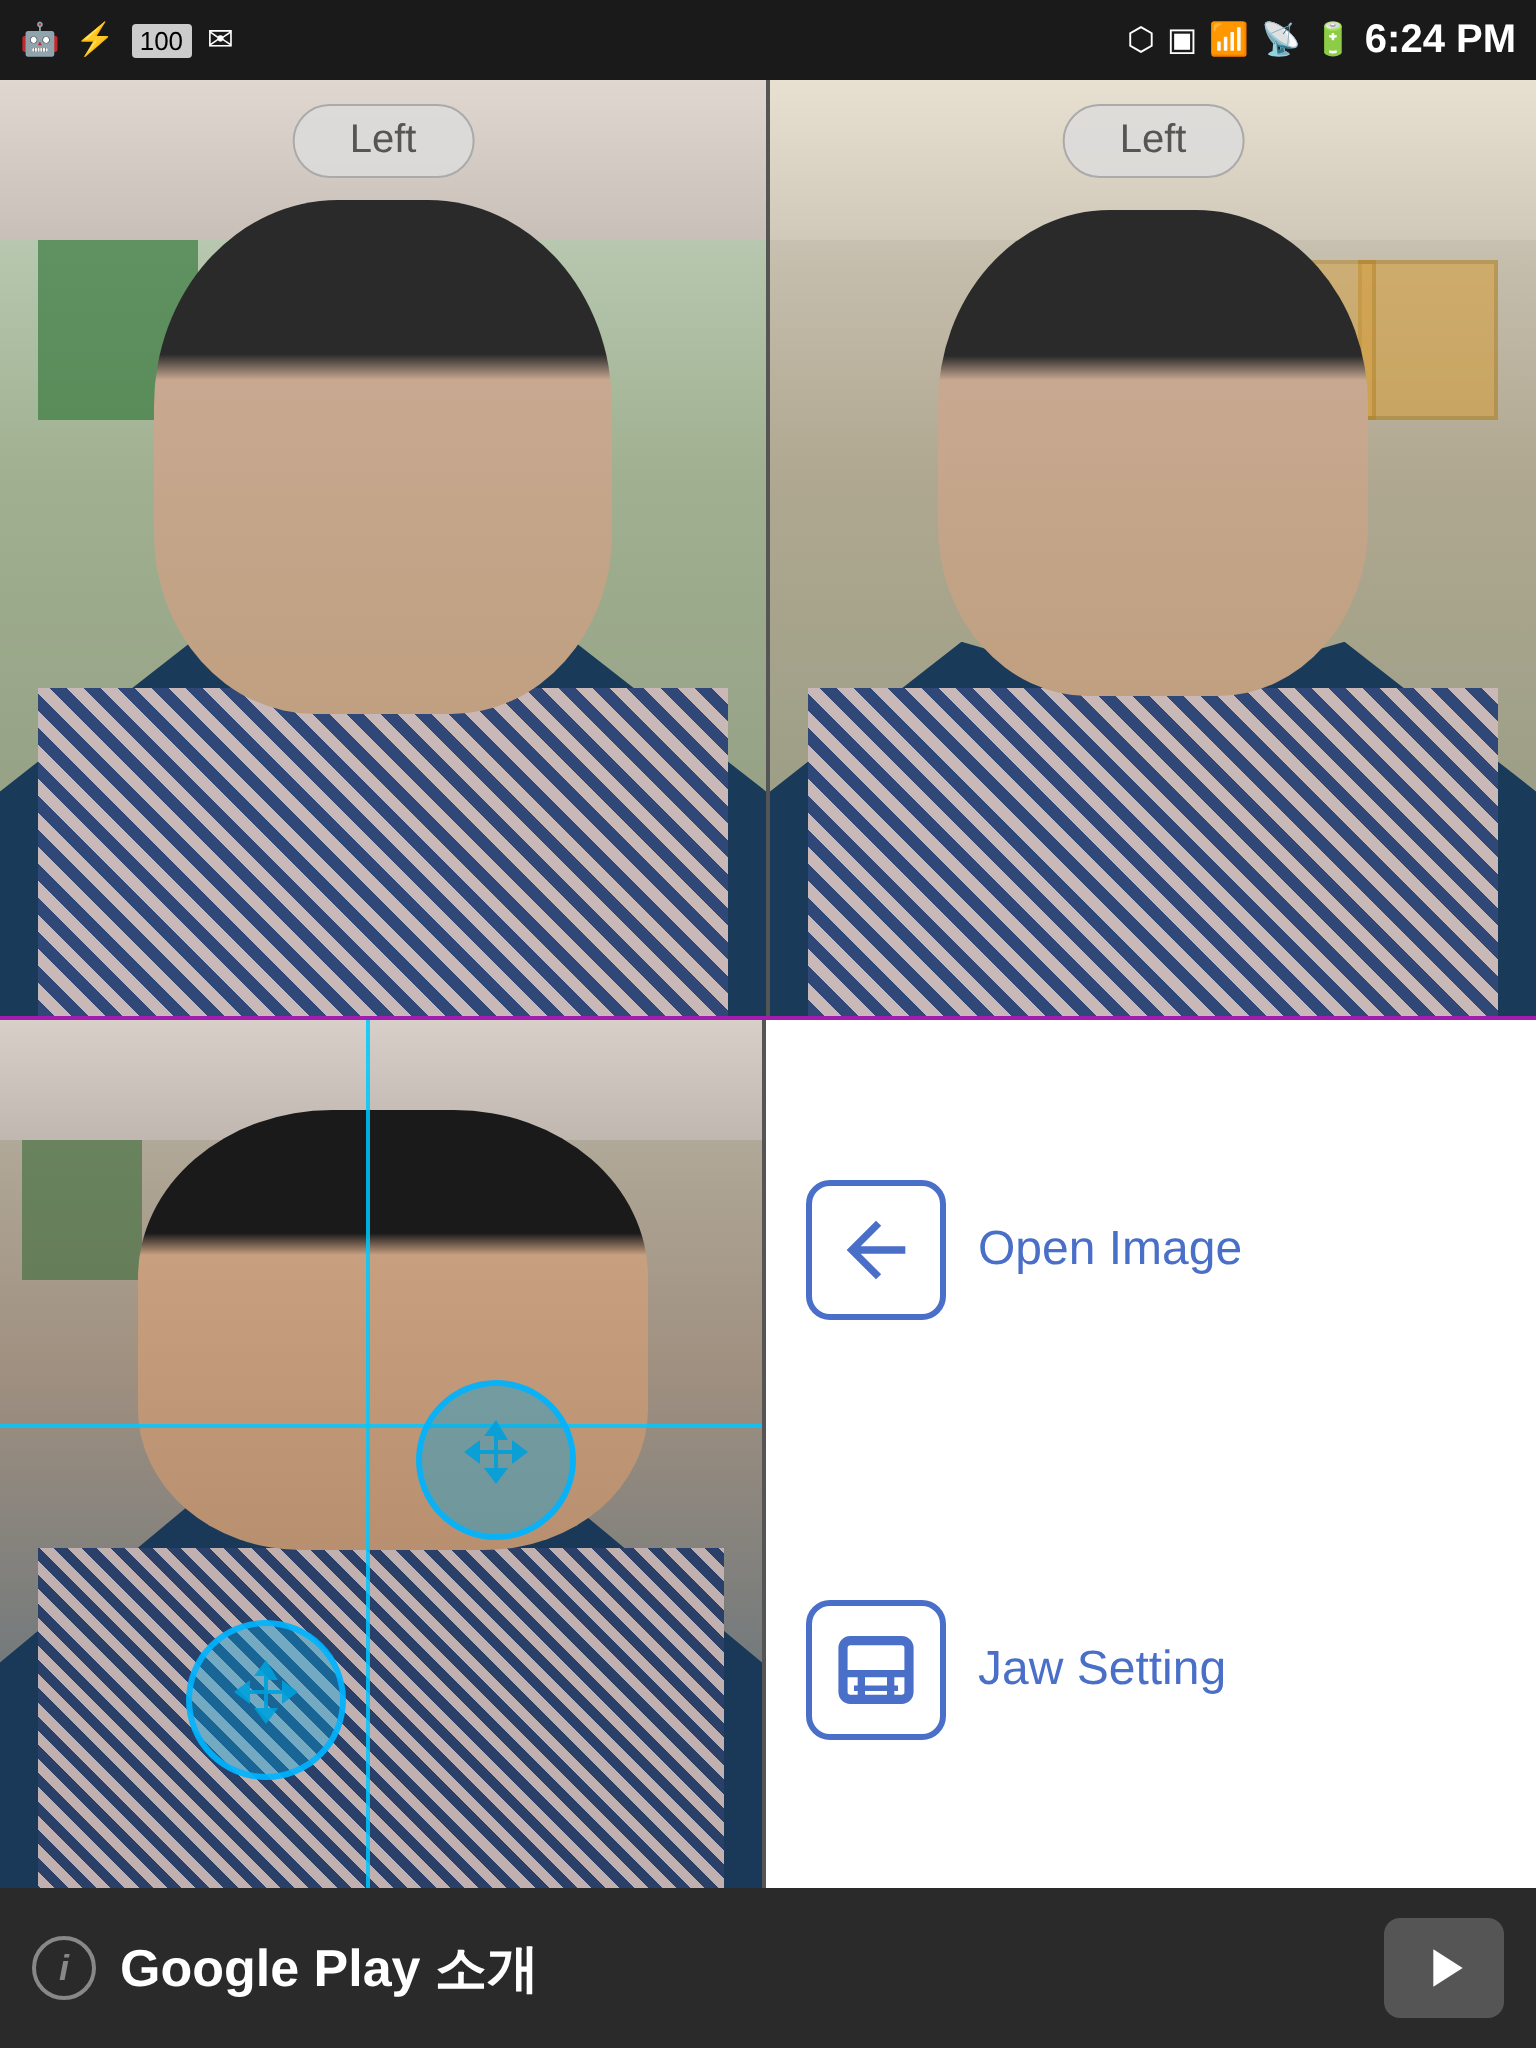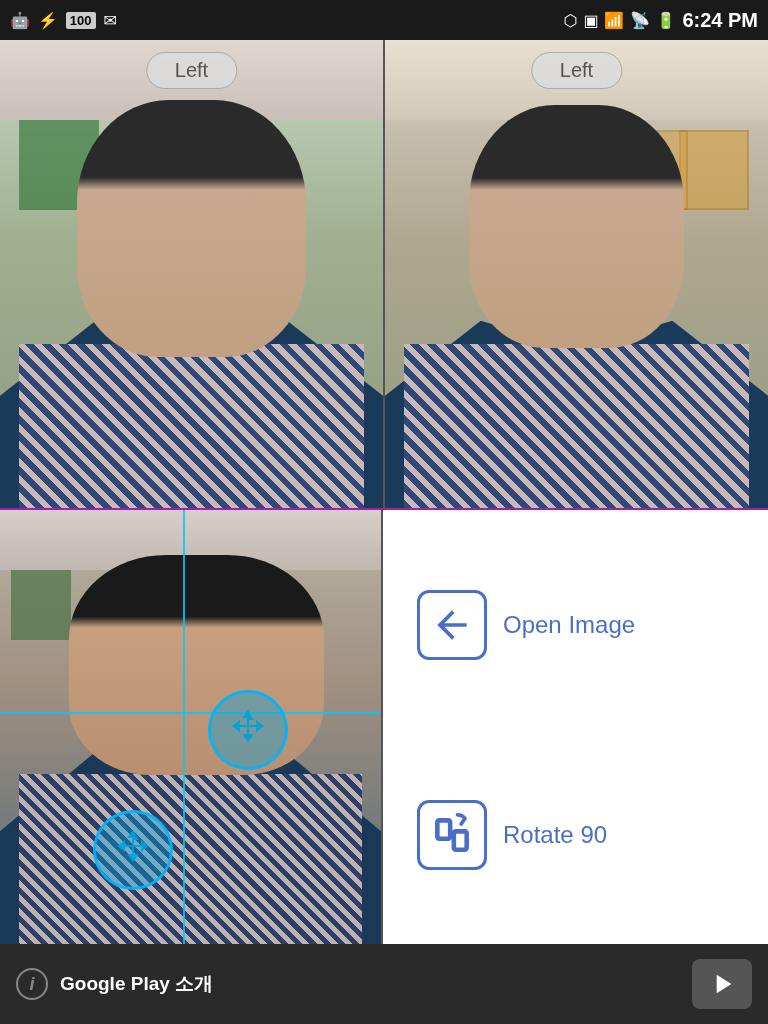--- a/index.html
+++ b/index.html
@@ -203,21 +203,20 @@
       justify-content: space-around;
       padding: 10px 16px;
     }
 
     .control-item {
       display: flex;
       align-items: center;
       gap: 16px;
       cursor: pointer;
       padding: 6px 4px;
-      margin-left: 14px;
     }
 
     .control-icon-box {
       width: 70px;
       height: 70px;
       border: 3px solid #4a6fc8;
       border-radius: 12px;
       display: flex;
       align-items: center;
       justify-content: center;
@@ -267,21 +266,21 @@
       display: flex;
       align-items: center;
       justify-content: center;
       font-size: 18px;
       font-style: italic;
       font-weight: bold;
     }
 
     .banner-text {
       color: #fff;
-      font-size: 19px;
+      font-size: 26px;
       font-weight: bold;
     }
 
     .banner-arrow-btn {
       width: 60px;
       height: 50px;
       background: #555;
       border-radius: 8px;
       display: flex;
       align-items: center;
@@ -295,21 +294,21 @@
       fill: #fff;
     }
   </style>
 </head>
 <body>
 
 <div id="status-bar">
   <div class="status-icons-left">
     <span class="status-icon">🤖</span>
     <span class="status-icon">⚡</span>
-    <span class="status-icon" style="font-size:13px;background:#ccc;color:#000;padding:1px 4px;border-radius:2px;font-weight:bold;">100</span>
+    <span class="status-icon" style="font-size:13px;background:#ccc;color:#000;padding:1px 4px;border-radius:2px;font-weight:normal;">100</span>
     <span class="status-icon">✉</span>
   </div>
   <div class="status-icons-right">
     <span class="status-icon">⬡</span>
     <span class="status-icon">▣</span>
     <span class="status-icon">📶</span>
     <span class="status-icon">📡</span>
     <span class="status-icon">🔋</span>
     <span class="status-time">6:24 PM</span>
   </div>
@@ -380,33 +379,34 @@
 
       <div class="control-item">
         <div class="control-icon-box">
           <svg viewBox="0 0 24 24">
             <path d="M20 11H7.83l5.59-5.59L12 4l-8 8 8 8 1.41-1.41L7.83 13H20v-2z"></path>
           </svg>
         </div>
         <span class="control-label">Open Image</span>
       </div>
 
+
+
       <div class="control-item">
         <div class="control-icon-box">
           <svg viewBox="0 0 24 24">
-            <rect x="4" y="4" width="7" height="10" rx="1" fill="none" stroke="#4a6fc8" stroke-width="2.5"></rect>
-            <rect x="13" y="10" width="7" height="10" rx="1" fill="none" stroke="#4a6fc8" stroke-width="2.5"></rect>
-            <path d="M19 3c0 0-1-2-4-2" stroke="#4a6fc8" stroke-width="2" fill="none" stroke-linecap="round"></path>
-            <path d="M19 3l-2 3" stroke="#4a6fc8" stroke-width="2" fill="none" stroke-linecap="round"></path>
+            <rect x="3" y="4" width="18" height="16" rx="2" fill="none" stroke="#4a6fc8" stroke-width="2.5"></rect>
+            <line x1="3" y1="13" x2="21" y2="13" stroke="#4a6fc8" stroke-width="2"></line>
+            <path d="M8 13 L8 20" stroke="#4a6fc8" stroke-width="2"></path>
+            <path d="M16 13 L16 20" stroke="#4a6fc8" stroke-width="2"></path>
+            <path d="M6 17 L18 17" stroke="#4a6fc8" stroke-width="1.5"></path>
           </svg>
         </div>
-        <span class="control-label">Rotate 90</span>
-      </div>
-
-
+        <span class="control-label">Jaw Setting</span>
+      </div>
 
     </div>
 
   </div>
 
   <div id="bottom-banner">
     <div class="banner-info">
       <div class="banner-info-icon">i</div>
       <span class="banner-text">Google Play 소개</span>
     </div>

